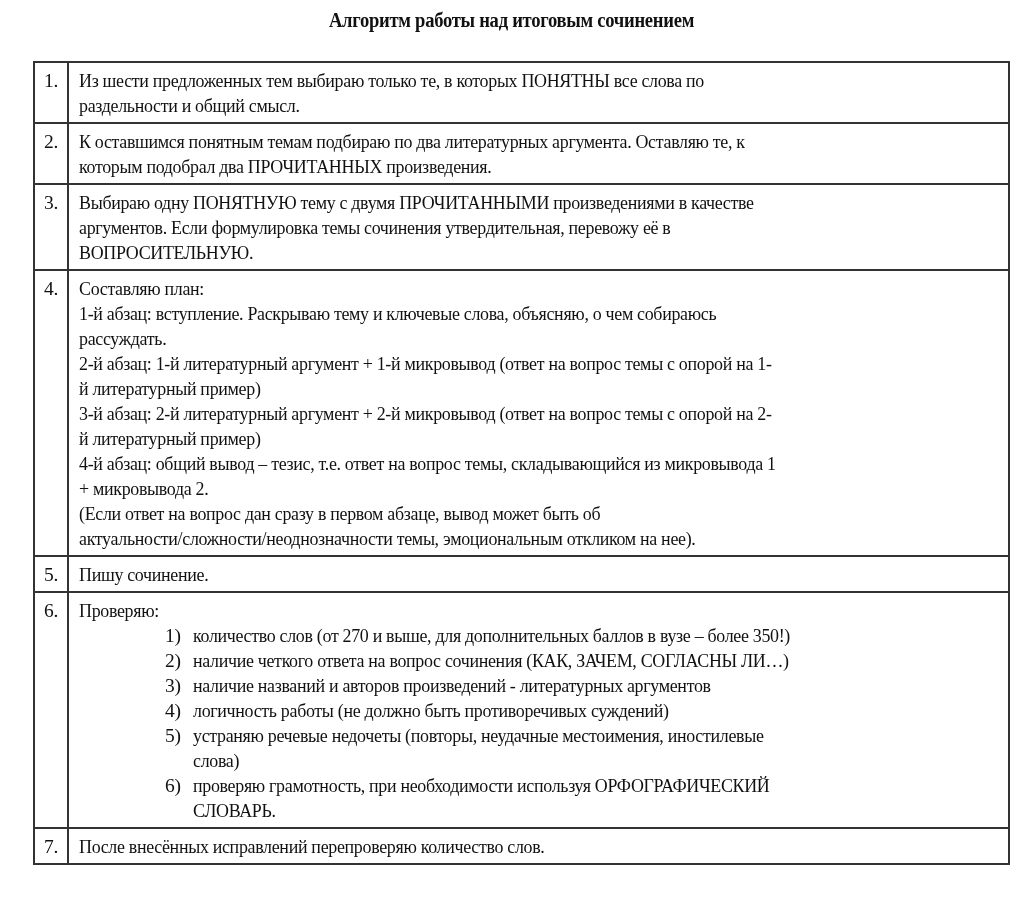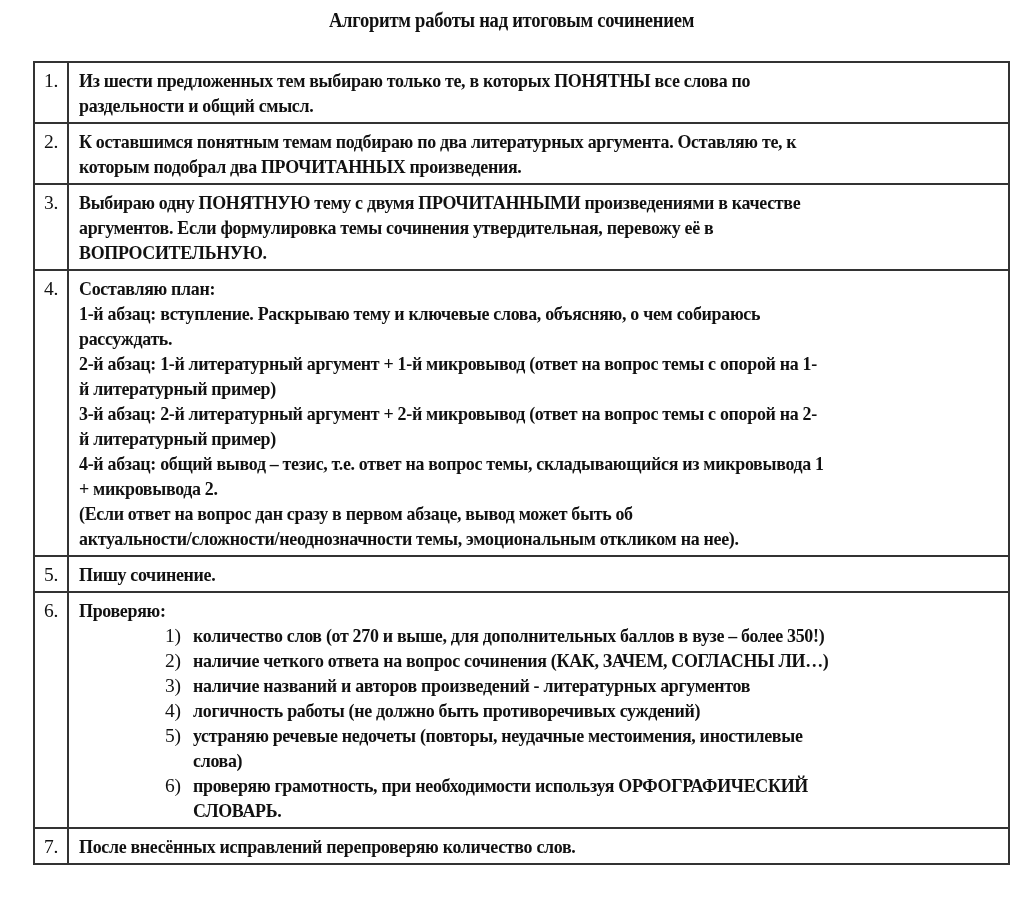--- a/index.html
+++ b/index.html
@@ -5,21 +5,21 @@
   html, body { margin: 0; padding: 0; background: #ffffff; }
   body { width: 1024px; height: 907px; position: relative; overflow: hidden;
          font-family: "Liberation Serif", "DejaVu Serif", serif; color: #111; }
   .title { position: absolute; top: 9px; left: 0; width: 1100px; text-align: center;
            font-weight: bold; font-size: 20px; letter-spacing: -0.3px; transform: scaleX(0.93); transform-origin: 0 0; }
   table.algo { position: absolute; top: 61px; left: 33px; width: 977px; border-collapse: collapse;
                border: 2px solid #333; }
   table.algo td { border: 2px solid #333; vertical-align: top; font-size: 19.5px; line-height: 25px;
                   padding: 5px 8px 4px 10px; letter-spacing: -0.35px; }
   table.algo td.num { width: 24px; text-align: center; padding-left: 4px; padding-right: 4px; }
-  .line { display: block; white-space: nowrap; font-weight: bold; }
+  .line { display: block; white-space: nowrap; }
   .cond { display: inline-block; transform: scaleX(0.92); transform-origin: 0 0; }
   ol.checks { list-style: none; margin: 0; padding: 0 0 0 86px; }
   ol.checks li { display: flex; }
   ol.checks .mk { width: 28px; flex: none; }
   ol.checks .txt { flex: 1; }
 </style>
 </head>
 <body>
 
 <div class="title"><span>Алгоритм работы над итоговым сочинением</span></div>

